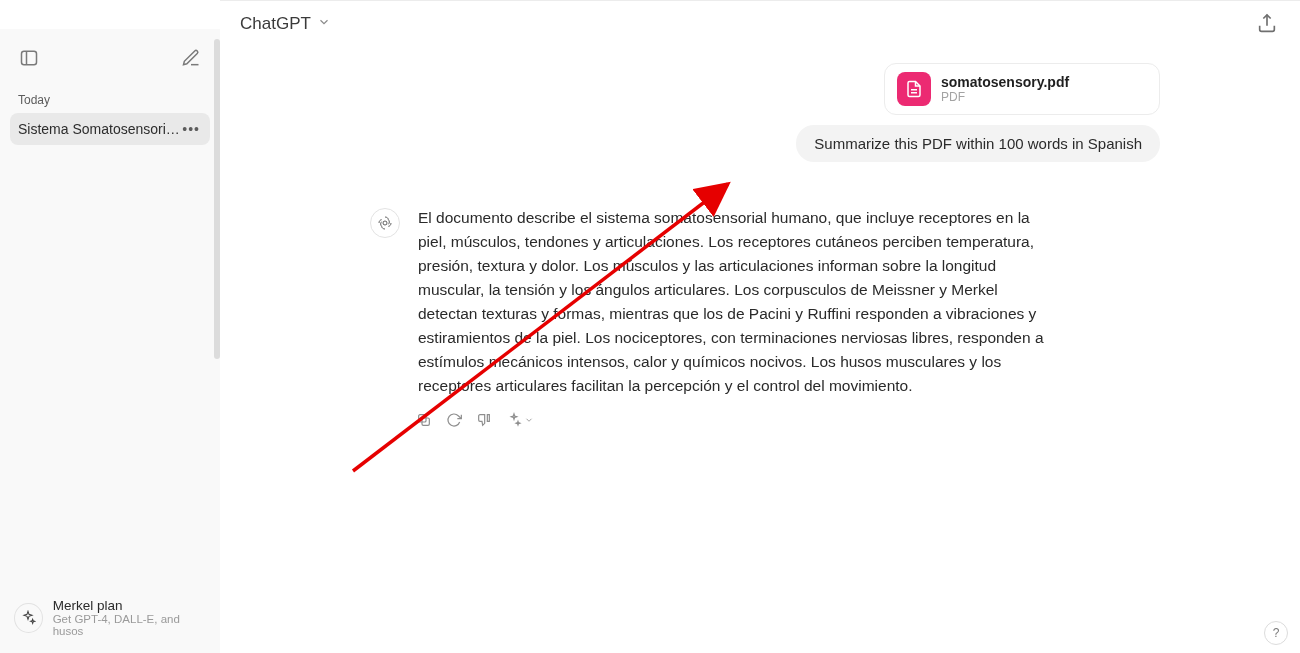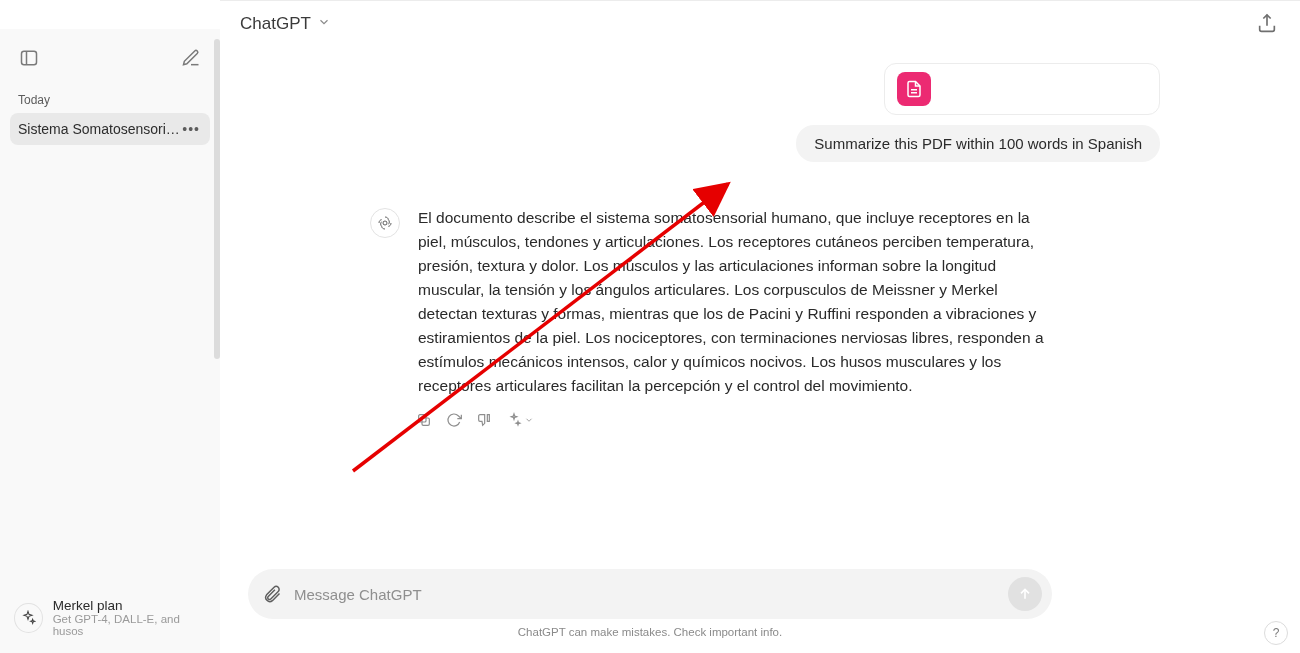--- a/index.html
+++ b/index.html
@@ -186,20 +186,24 @@
         <div class="user-block">
           <div class="attachment">
             <span class="attach-icon">
               <svg viewBox="0 0 24 24" fill="none" stroke="currentColor" stroke-width="2">
                   <path d="M14 2H6a2 2 0 0 0-2 2v16a2 2 0 0 0 2 2h12a2 2 0 0 0 2-2V8z"></path>
                   <polyline points="14 2 14 8 20 8"></polyline>
                   <line x1="8" y1="13" x2="16" y2="13"></line>
                   <line x1="8" y1="17" x2="16" y2="17"></line>
                 </svg>
             </span>
+            <span class="attach-meta">
+              <div class="fname">somatosensory.pdf</div>
+              <div class="ftype">PDF</div>
+            </span>
           </div>
           <div class="user-bubble">Summarize this PDF within 100 words in Spanish</div>
         </div>
 
         <div class="assistant-row">
           <div class="avatar">
             <svg viewBox="0 0 24 24" fill="none" stroke="#3a3a3a" stroke-width="1.2">
               <circle cx="12" cy="12" r="3"></circle>
               <path d="M12 3c3 0 5 2 5 4M21 12c0 3-2 5-4 5M12 21c-3 0-5-2-5-4M3 12c0-3 2-5 4-5M17 7c2 2 2 5 0 7M7 17c-2-2-2-5 0-7"></path>
             </svg>
@@ -240,35 +244,18 @@
 
     <svg class="arrow-annot" width="410" height="320">
       <defs>
         <marker id="ah" markerWidth="12" markerHeight="12" refX="9" refY="5" orient="auto">
           <path d="M0,0 L10,5 L0,10 z" fill="#e60000"></path>
         </marker>
       </defs>
       <line x1="15" y1="305" x2="390" y2="18" stroke="#e60000" stroke-width="3.5" marker-end="url(#ah)"></line>
     </svg>
 
-    <div class="composer-wrap">
-      <div class="composer">
-        <span class="clip">
-          <svg viewBox="0 0 24 24" fill="none" stroke="currentColor" stroke-width="1.8">
-              <path d="M21 11.5l-8.5 8.5a5 5 0 0 1-7-7l9-9a3.5 3.5 0 0 1 5 5l-9 9a2 2 0 0 1-3-3l8-8"></path>
-            </svg>
-        </span>
-        <input type="text" placeholder="Message ChatGPT" style="">
-        <span class="send-btn">
-          <svg viewBox="0 0 24 24" fill="none" stroke-width="2.4">
-              <line x1="12" y1="19" x2="12" y2="5"></line>
-              <polyline points="6 11 12 5 18 11"></polyline>
-            </svg>
-        </span>
-      </div>
-      <div class="disclaimer">ChatGPT can make mistakes. Check important info.</div>
-    </div>
 
     <div class="help">
       <span>?</span>
     </div>
   </main>
 </div>
 
 </body></html>

